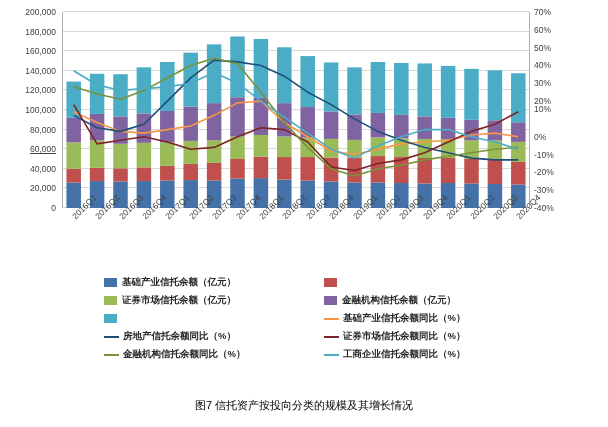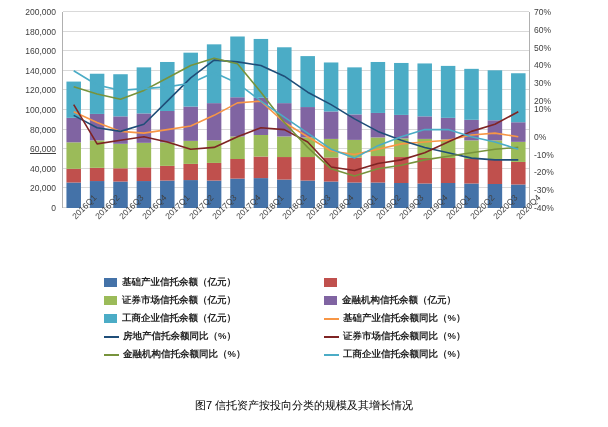--- a/index.html
+++ b/index.html
@@ -296,21 +296,20 @@
       <div class="legend-item">
         <span class="legend-swatch" style="background: rgb(155, 187, 89);"></span>
         <span>证券市场信托余额（亿元）</span>
       </div>
       <div class="legend-item">
         <span class="legend-swatch" style="background: rgb(128, 100, 162);"></span>
         <span>金融机构信托余额（亿元）</span>
       </div>
       <div class="legend-item">
         <span class="legend-swatch" style="background: rgb(75, 172, 198);"></span>
-        <span>工商企业信托余额（亿元）</span>
       </div>
       <div class="legend-item">
         <span class="legend-line" style="background: rgb(247, 150, 70);"></span>
         <span>基础产业信托余额同比（%）</span>
       </div>
       <div class="legend-item">
         <span class="legend-line" style="background: rgb(31, 78, 121);"></span>
         <span>房地产信托余额同比（%）</span>
       </div>
       <div class="legend-item">

